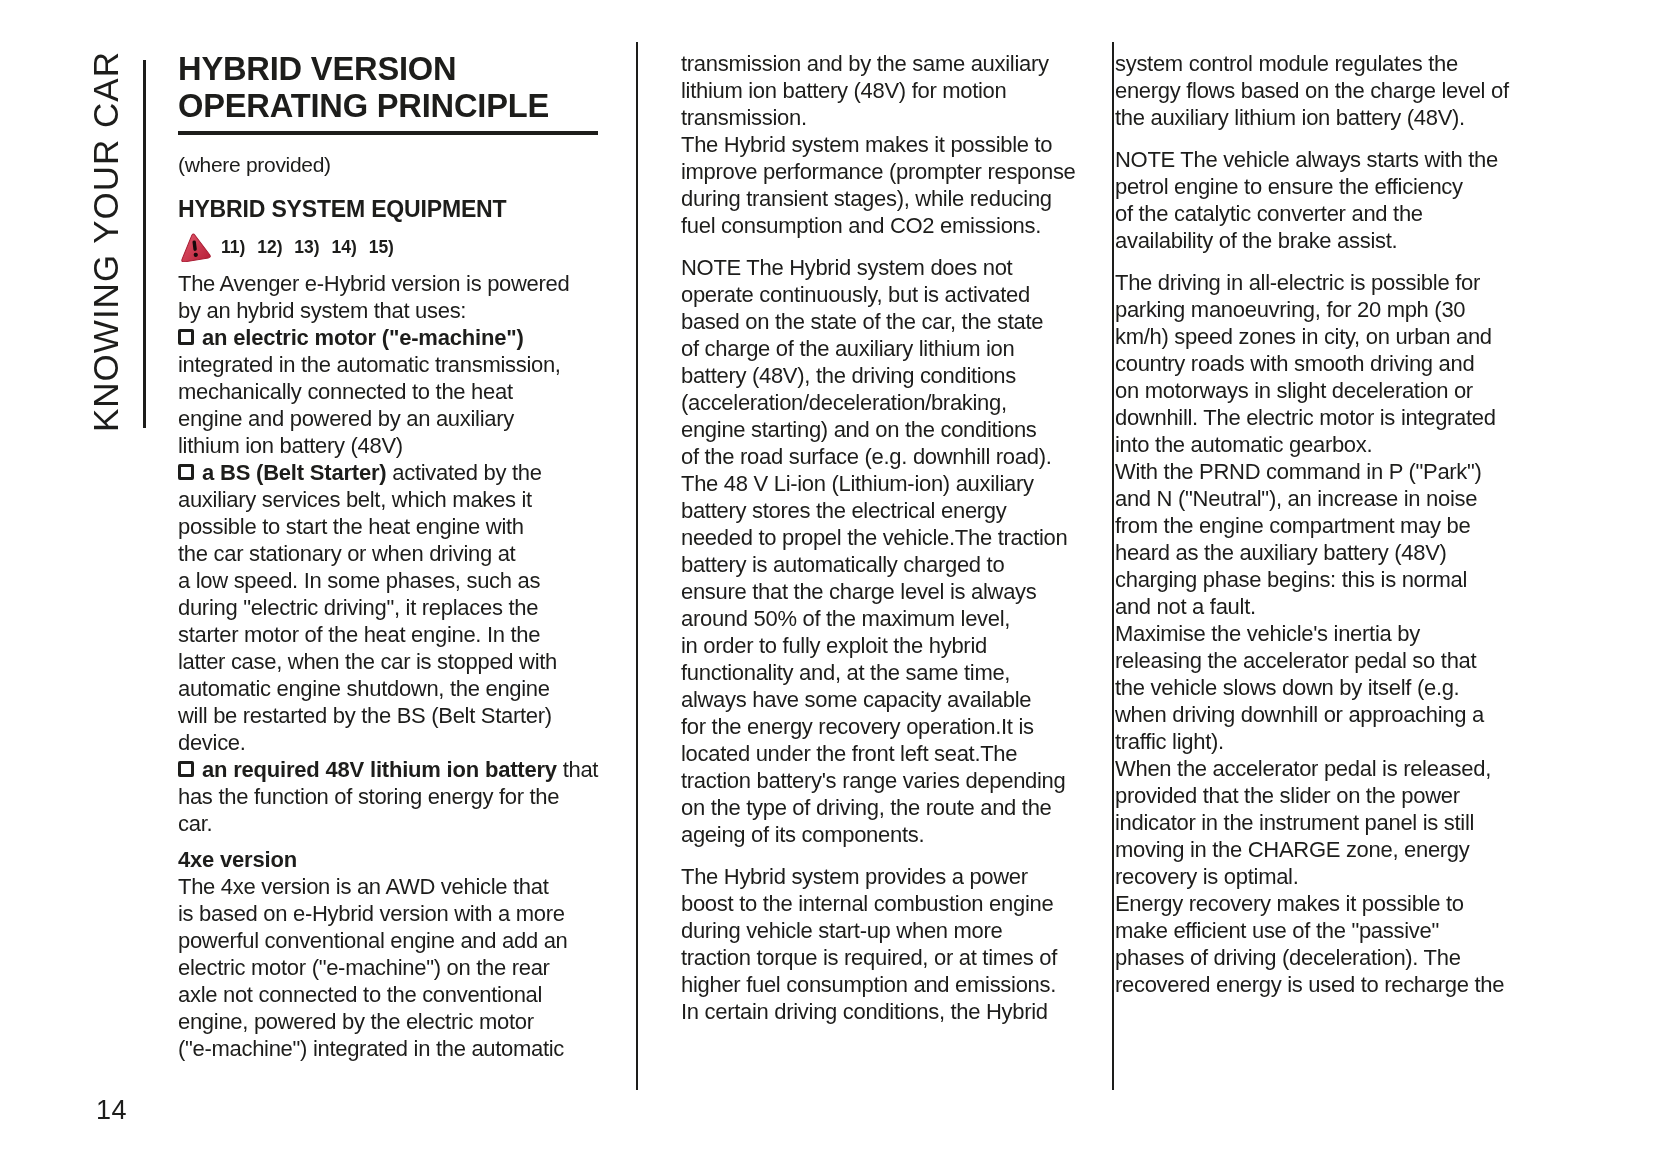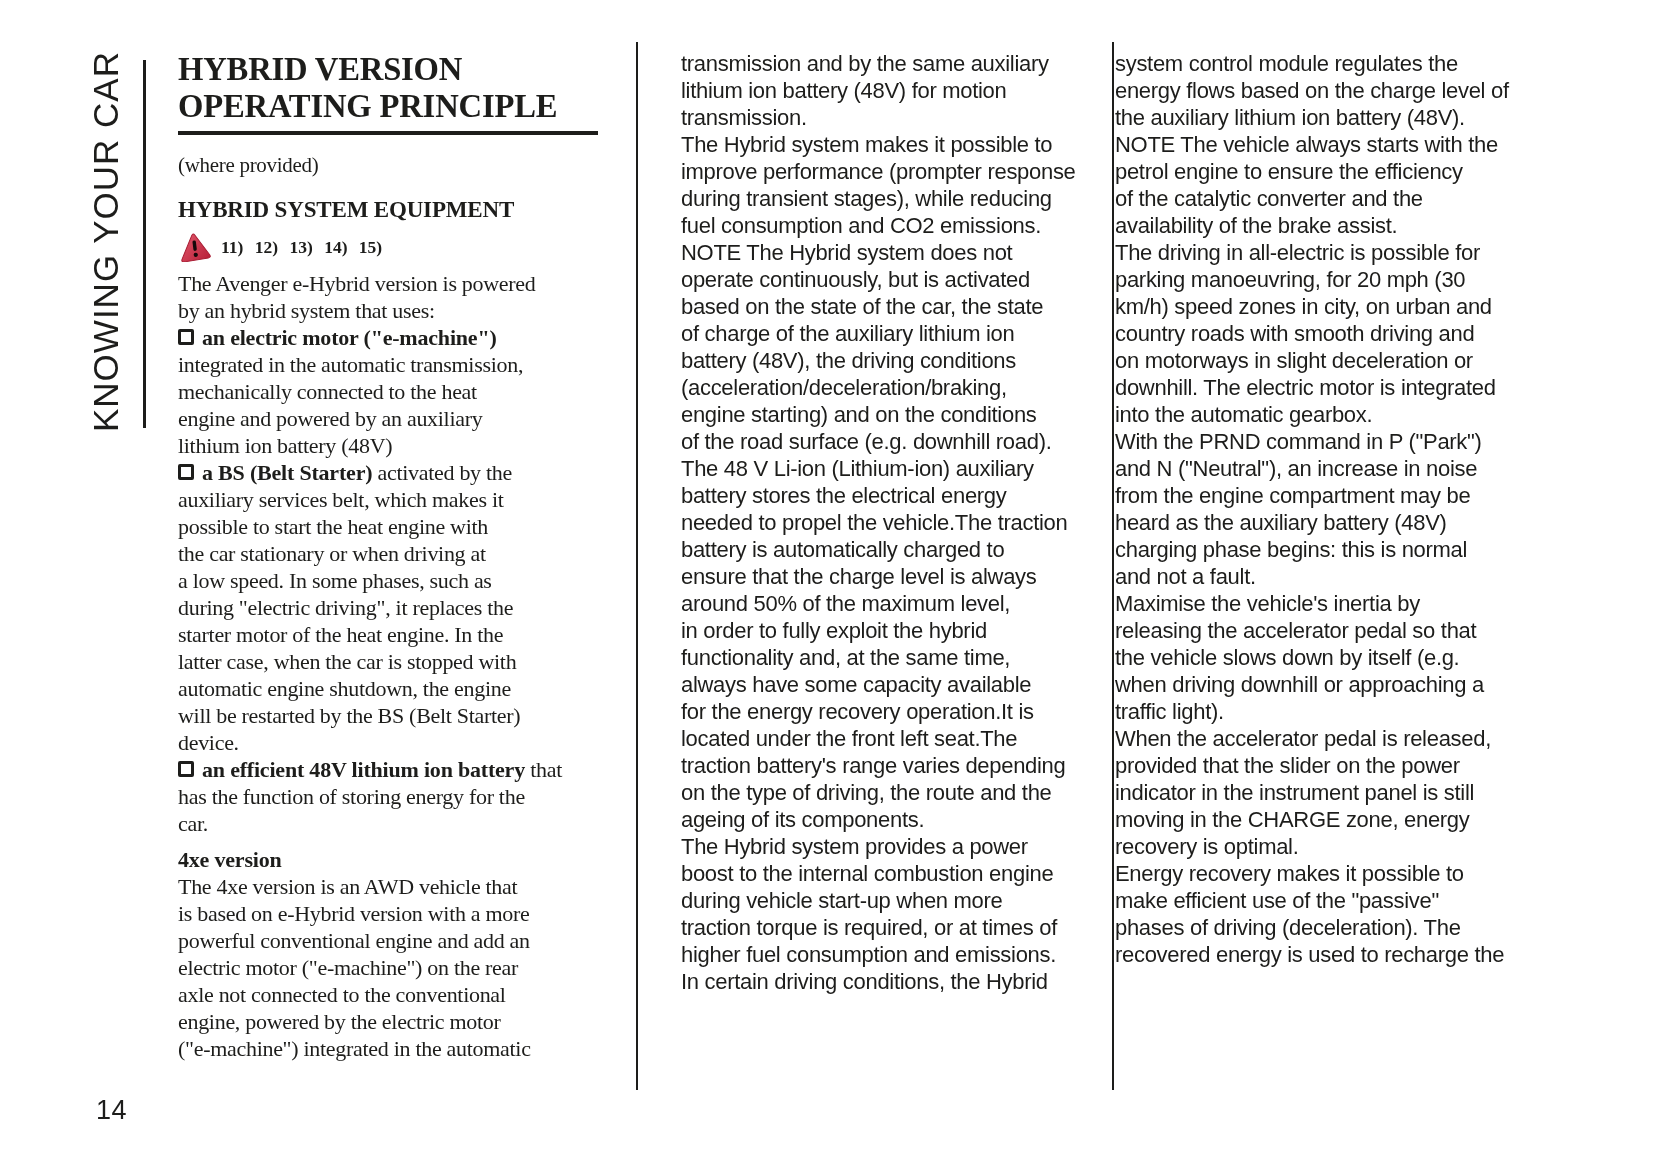--- a/index.html
+++ b/index.html
@@ -22,21 +22,21 @@
   .side-rule{
     position:absolute;left:143px;top:60px;width:3px;height:368px;
     background:#1d1d1b;
   }
   .page-number{
     position:absolute;left:96px;top:1095px;
     font-size:27px;letter-spacing:0.5px;
   }
   
   .col{position:absolute;top:50px;}
-  .col1{left:178px;width:440px;font-family:Liberation Serif, serif;}
+  .col1{left:178px;width:440px;}
   .col2{left:681px;width:420px;}
   .col3{left:1115px;width:400px;}
   .divider{position:absolute;top:42px;height:1048px;width:2px;background:#1d1d1b;}
   .divider1{left:636px;}
   .divider2{left:1112px;}
 
   .title{
     font-size:34px;line-height:37px;font-weight:bold;
     letter-spacing:-0.2px;transform:scaleX(0.96);transform-origin:0 0;
     white-space:pre;
@@ -46,21 +46,21 @@
   .subheading{
     font-size:24px;font-weight:bold;letter-spacing:-0.2px;
     transform:scaleX(0.96);transform-origin:0 0;margin-top:18px;
   }
   .warning-row{margin-top:9px;display:flex;align-items:center;height:30px;}
   .warning-refs{font-size:17.5px;font-weight:bold;word-spacing:7px;margin-left:10px;letter-spacing:0px;}
   .body{
     font-size:22px;line-height:27px;letter-spacing:-0.3px;
     white-space:pre;margin:0;
   }
-  .gap{}
+  .gap{margin-top:15px;}
   .bhead{font-size:22px;line-height:27px;font-weight:bold;letter-spacing:-0.2px;margin-top:9px;}
   .mt8{margin-top:8px;}
   .sq{
     display:inline-block;width:10px;height:10px;
     border:3px solid #1d1d1b;border-radius:2px;
     margin-right:8px;
   }
   b{letter-spacing:-0.2px;}
   .warn-svg{display:block;}
 </style>
@@ -111,21 +111,21 @@
 auxiliary services belt, which makes it
 possible to start the heat engine with
 the car stationary or when driving at
 a low speed. In some phases, such as
 during "electric driving", it replaces the
 starter motor of the heat engine. In the
 latter case, when the car is stopped with
 automatic engine shutdown, the engine
 will be restarted by the BS (Belt Starter)
 device.</span></p>
-    <p class="body"><span class="sq"></span><b>an efficient 48V lithium ion battery</b><span> that
+    <p class="body"><span class="sq"></span><b>an required 48V lithium ion battery</b><span> that
 has the function of storing energy for the
 car.</span></p>
     <div class="bhead">4xe version</div>
     <p class="body">The 4xe version is an AWD vehicle that
 is based on e-Hybrid version with a more
 powerful conventional engine and add an
 electric motor ("e-machine") on the rear
 axle not connected to the conventional
 engine, powered by the electric motor
 ("e-machine") integrated in the automatic</p>

